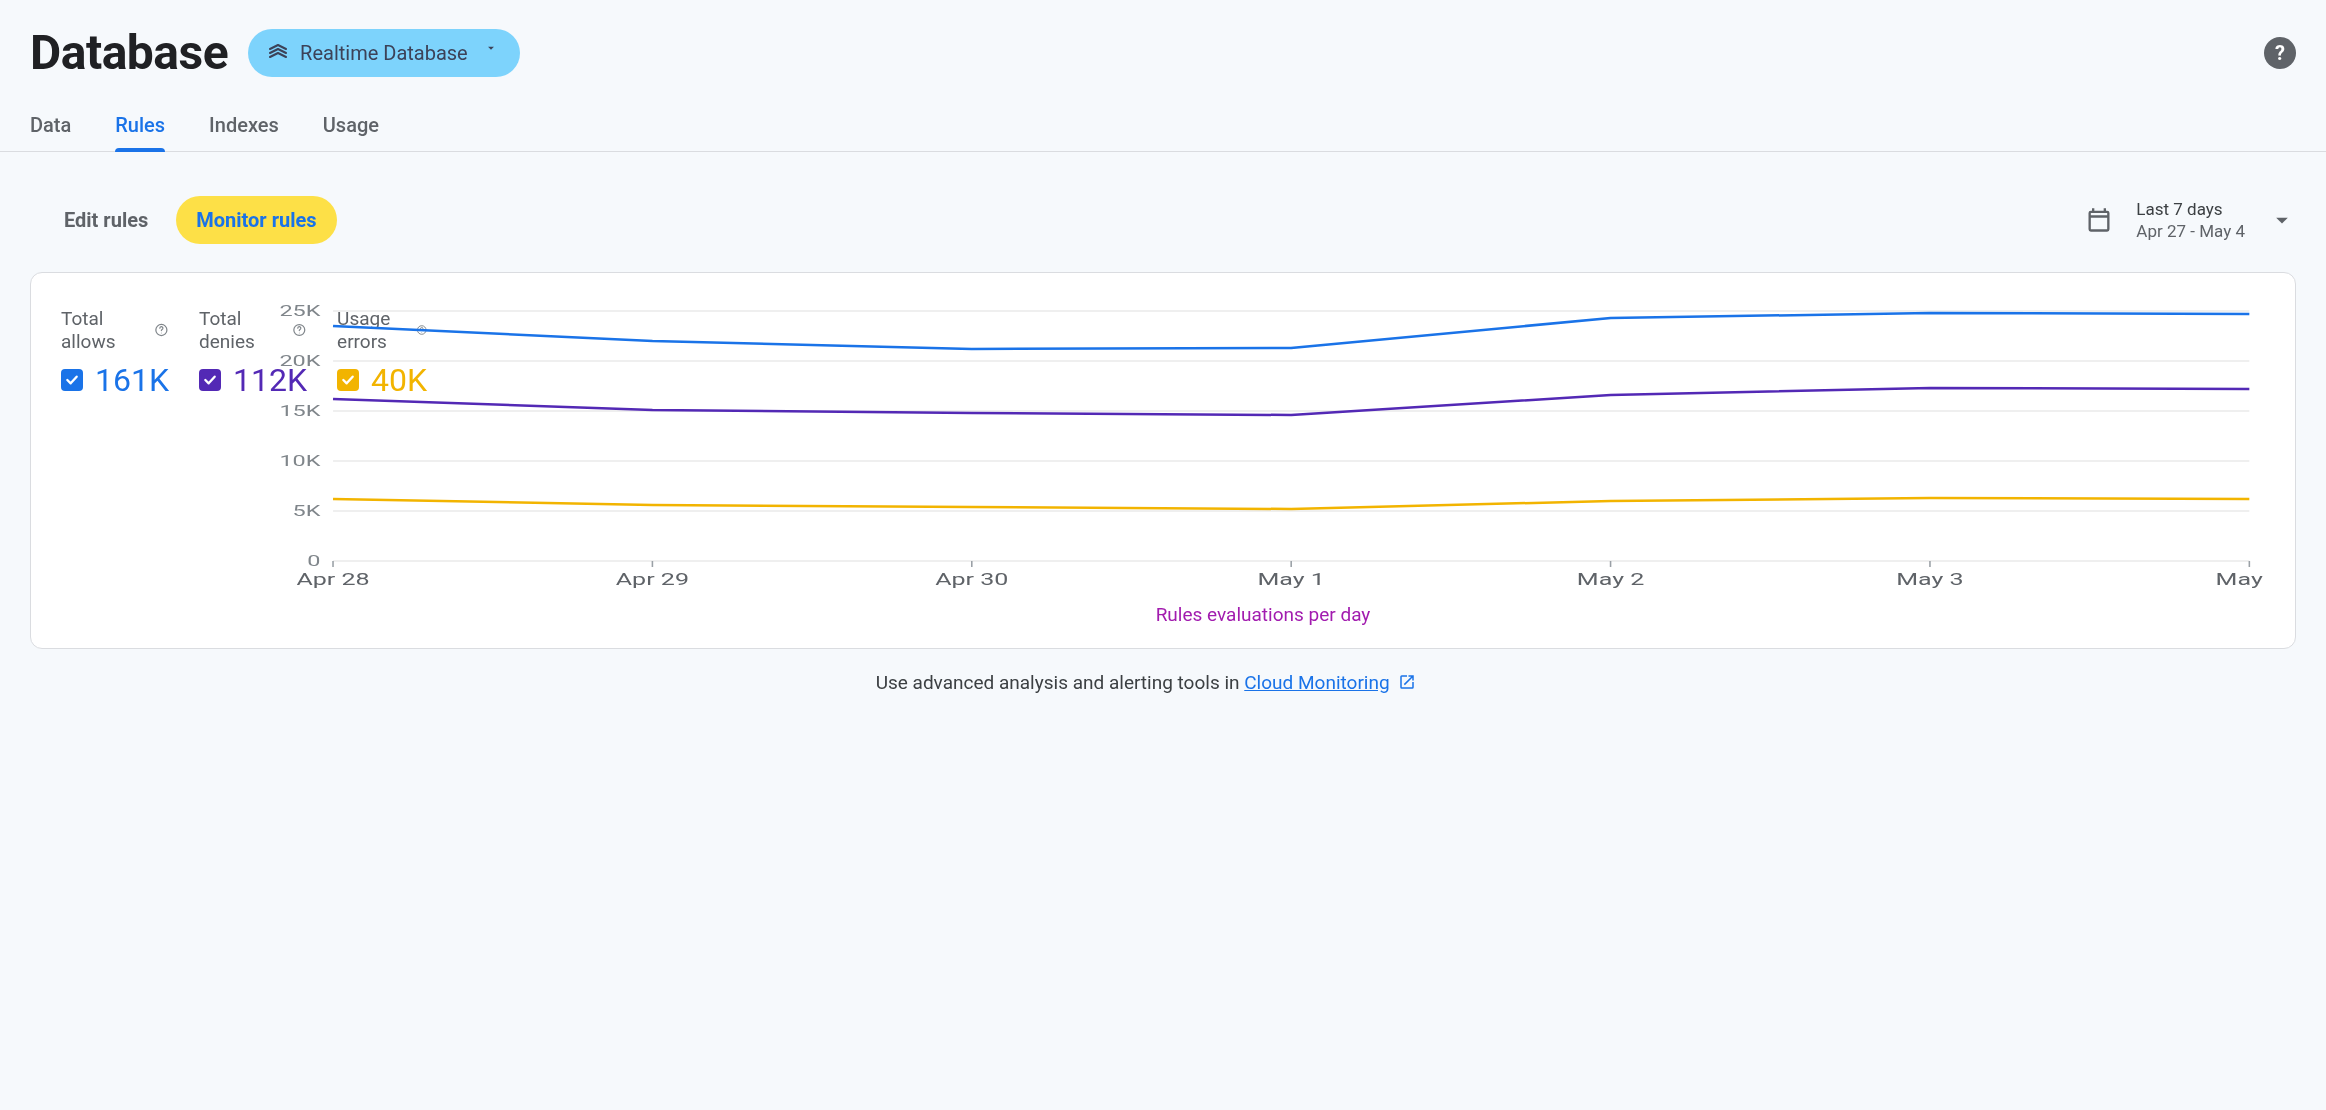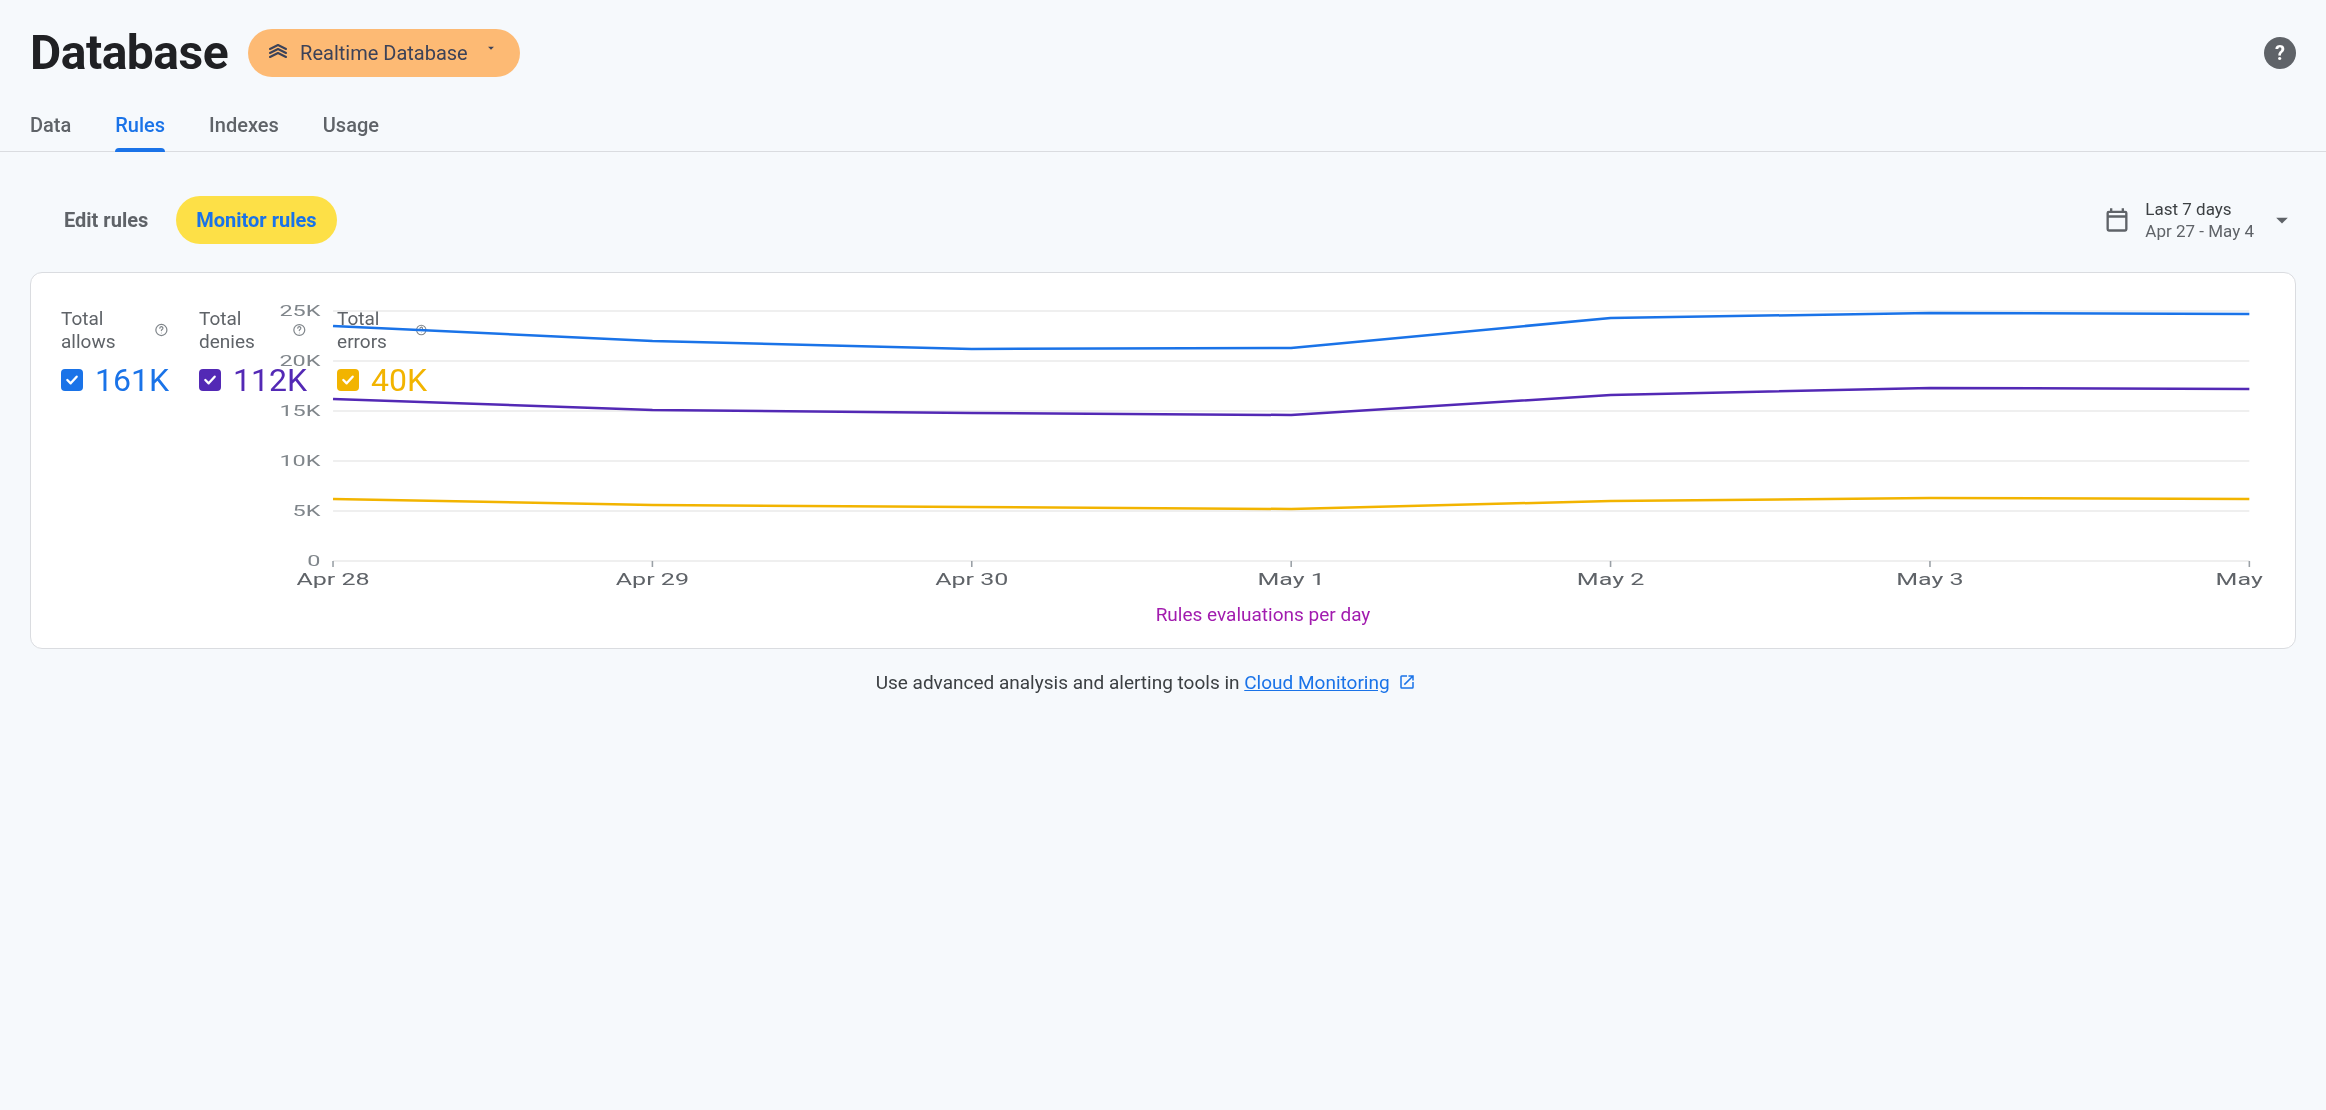--- a/index.html
+++ b/index.html
@@ -19,21 +19,21 @@
 .page-title {
   font-size: 48px;
   font-weight: 700;
   color: #202124;
   letter-spacing: -0.5px;
 }
 .db-selector {
   display: inline-flex;
   align-items: flex-start;
   gap: 10px;
-  background: #fdba74;
+  background: #7dd3fc;
   border-radius: 28px;
   padding: 12px 22px 12px 18px;
   cursor: pointer;
   color: #3c4258;
 }
 .db-selector svg.db-icon { width: 24px; height: 24px; }
 .db-selector-label { font-size: 20px; font-weight: 400; color: #3c4258; }
 .db-selector .caret { margin-left: 6px; }
 .help-circle {
   margin-left: auto;
@@ -80,21 +80,21 @@
   color: #5f6368;
   padding: 12px 20px;
   border-radius: 28px;
   cursor: pointer;
 }
 .pill-tab.active { background: #fde047; color: #1a73e8; }
 .date-picker {
   margin-left: auto;
   display: flex;
   align-items: center;
-  gap: 14px;
+  gap: 23px;
   cursor: pointer;
   color: #5f6368;
 }
 .date-picker svg { width: 28px; height: 28px; }
 .date-text { display: flex; flex-direction: column; line-height: 1.3; font-size: 17px; }
 .date-text .line1 { color: #3c4043; }
 .date-text .line2 { color: #5f6368; }
 .card {
   margin: 8px 30px 0 30px;
   background: #fff;
@@ -216,21 +216,21 @@
             <span class="legend-check" style="background:#5329b5">
               <svg viewBox="0 0 24 24" fill="none" stroke="#fff" stroke-width="3.5" stroke-linecap="round" stroke-linejoin="round">
                   <polyline points="5 12 10 17 19 7"></polyline>
                 </svg>
             </span>
             <span class="legend-value" style="color:#5329b5">112K</span>
           </div>
         </div>
         <div class="legend-item">
           <div class="label-row">
-            <span>Total errors</span>
+            <span>Usage errors</span>
             <svg class="qmark" viewBox="0 0 24 24" fill="none" stroke="#80868b" stroke-width="2">
                 <circle cx="12" cy="12" r="9"></circle>
                 <path d="M9.5 9a2.5 2.5 0 1 1 3.5 2.3c-.8.4-1 1-1 1.7" stroke-linecap="round"></path>
                 <circle cx="12" cy="17" r="0.8" fill="#80868b" stroke="none"></circle>
               </svg>
           </div>
           <div class="value-row">
             <span class="legend-check" style="background:#f2b400">
               <svg viewBox="0 0 24 24" fill="none" stroke="#fff" stroke-width="3.5" stroke-linecap="round" stroke-linejoin="round">
                   <polyline points="5 12 10 17 19 7"></polyline>

